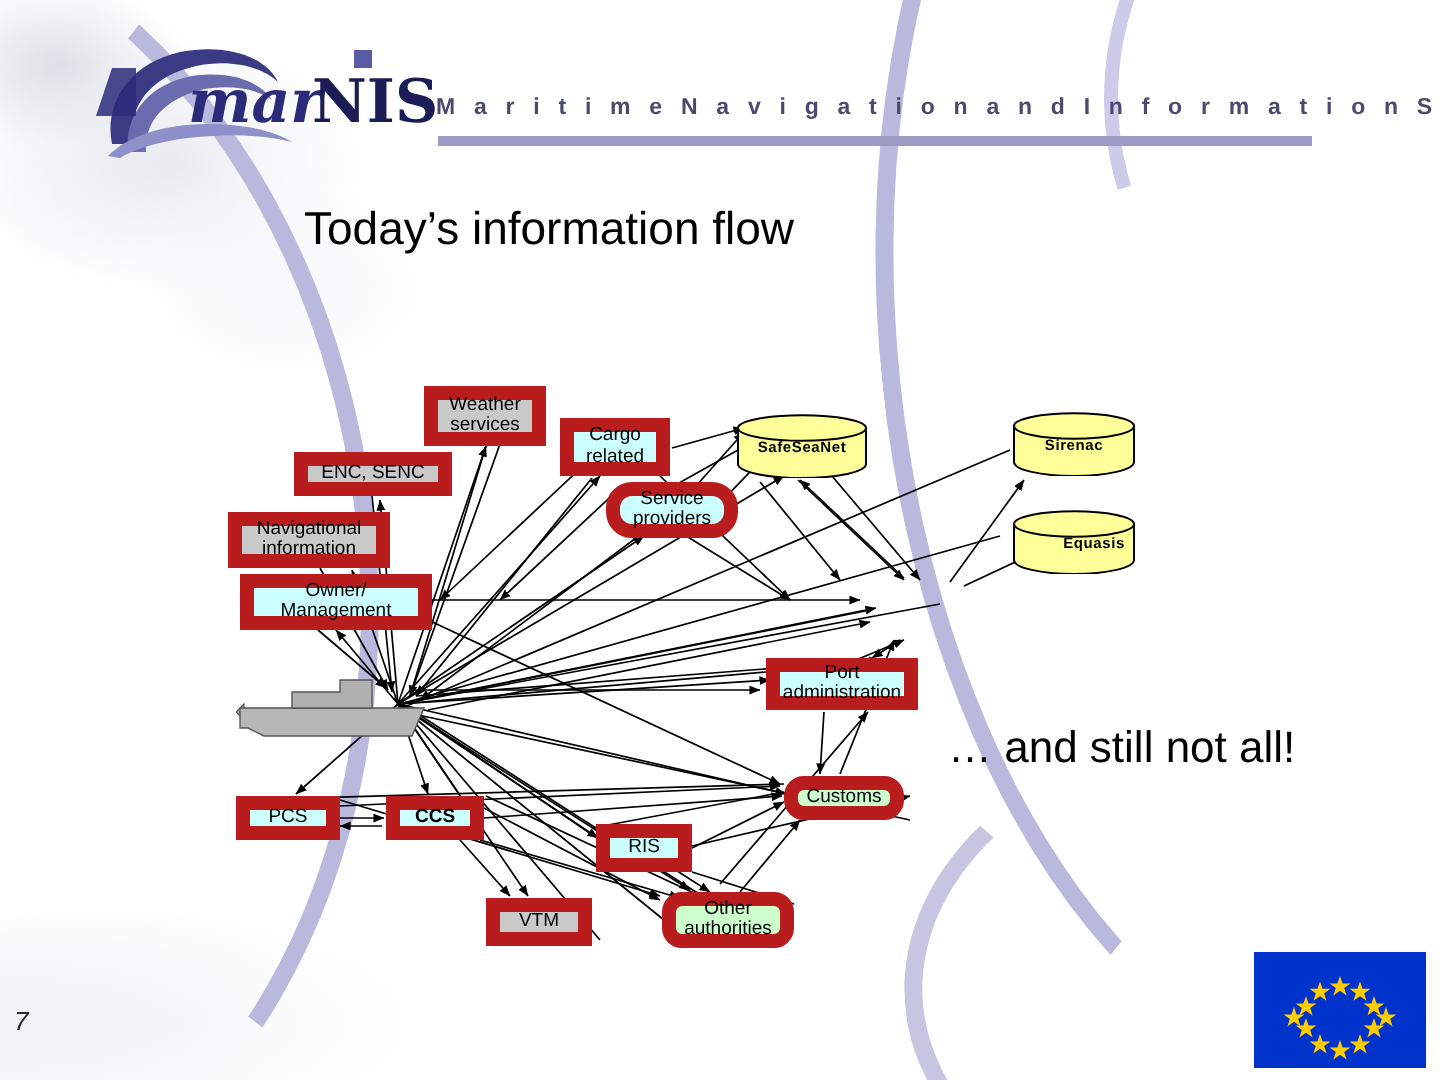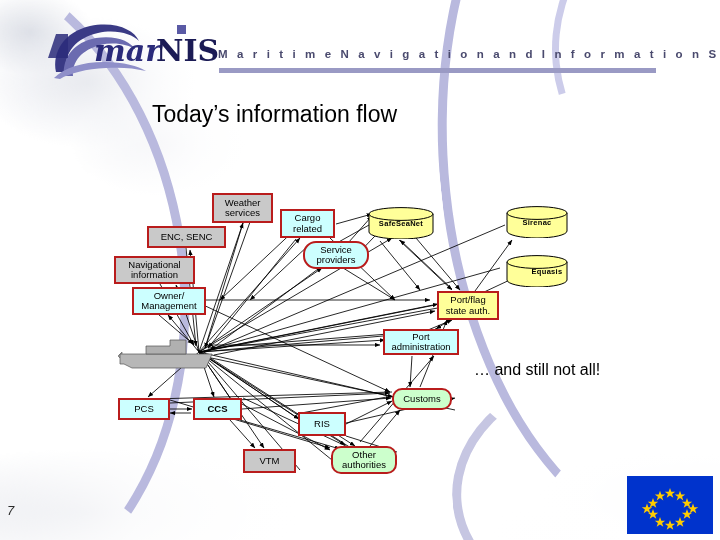--- a/index.html
+++ b/index.html
@@ -67,38 +67,38 @@
     background:#9a9ac4;
   }
 
   
   .slide-title{
     position:absolute;left:152px;top:101px;
     font-size:23px;color:#000;white-space:nowrap;
   }
   .still-not-all{
     position:absolute;left:474px;top:361px;
-    font-size:16px;color:#000;white-space:nowrap;
+    font-size:22px;color:#000;white-space:nowrap;
   }
   .page-num{
     position:absolute;left:7px;top:503px;
     font-size:13px;font-style:italic;color:#2b2b2b;
   }
 
   
   .eu-flag{position:absolute;left:627px;top:476px;width:86px;height:58px;background:#0033cc;}
   .eu-flag svg{display:block;}
 
   
   .diagram{position:absolute;left:0;top:0;width:720px;height:540px;}
   .edges{position:absolute;left:0;top:0;width:720px;height:540px;}
 
   .node{
     position:absolute;box-sizing:border-box;
-    border:2px solid #b91c1c;
+    border:7px solid #b91c1c;
     display:flex;align-items:center;justify-content:center;
     text-align:center;line-height:1.08;
     font-size:9.5px;color:#000;
     padding:0 1px;
   }
   .n-gray{background:#c9c9c9;}
   .n-cyan{background:#ccffff;}
   .n-green{background:#ccffcc;border-radius:10px;}
   .n-yellow{background:#ffff99;}
 
@@ -237,24 +237,23 @@
       <svg width="96" height="36" viewBox="0 0 96 36" xmlns="http://www.w3.org/2000/svg">
         <path d="M0 18 L4 14 L4 22 L0 18 Z" fill="#a8a8a8" stroke="#555" stroke-width="0.6"></path>
         <path d="M2 16 L94 16 L88 30 L14 30 L6 26 L2 26 Z" fill="#b7b7b7" stroke="#555" stroke-width="0.7"></path>
         <path d="M28 16 L28 8 L52 8 L52 2 L68 2 L68 16 Z" fill="#b0b0b0" stroke="#555" stroke-width="0.7"></path>
       </svg>
     </div>
 
     <div class="node n-gray" style="left:212px;top:193px;width:61px;height:30px;">Weather services</div>
     <div class="node n-gray" style="left:147px;top:226px;width:79px;height:22px;">ENC, SENC</div>
     <div class="node n-gray" style="left:114px;top:256px;width:81px;height:28px;">Navigational information</div>
-    <div class="node n-cyan" style="left:132px;top:287px;width:74px;height:28px;">Owner/ Management</div>
+    <div class="node n-cyan" style="left:120px;top:287px;width:96px;height:28px;">Owner/ Management</div>
     <div class="node n-cyan" style="left:280px;top:209px;width:55px;height:29px;">Cargo related</div>
     <div class="node n-cyan" style="left:303px;top:241px;width:66px;height:28px;border-radius:13px;">Service providers</div>
-    <div class="node n-yellow" style="left:437px;top:291px;width:62px;height:29px;">Port/flag state auth.</div>
     <div class="node n-cyan" style="left:383px;top:329px;width:76px;height:26px;">Port administration</div>
     <div class="node n-green" style="left:392px;top:388px;width:60px;height:22px;">Customs</div>
     <div class="node n-cyan" style="left:118px;top:398px;width:52px;height:22px;">PCS</div>
     <div class="node n-cyan" style="left:193px;top:398px;width:49px;height:22px;font-weight:bold;">CCS</div>
     <div class="node n-cyan" style="left:298px;top:412px;width:48px;height:24px;">RIS</div>
     <div class="node n-gray" style="left:243px;top:449px;width:53px;height:24px;">VTM</div>
     <div class="node n-green" style="left:331px;top:446px;width:66px;height:28px;">Other authorities</div>
 
     <div class="cyl" style="left:368px;top:207px;width:66px;height:32px;">
       <svg width="66" height="32" viewBox="0 0 66 32" xmlns="http://www.w3.org/2000/svg">

